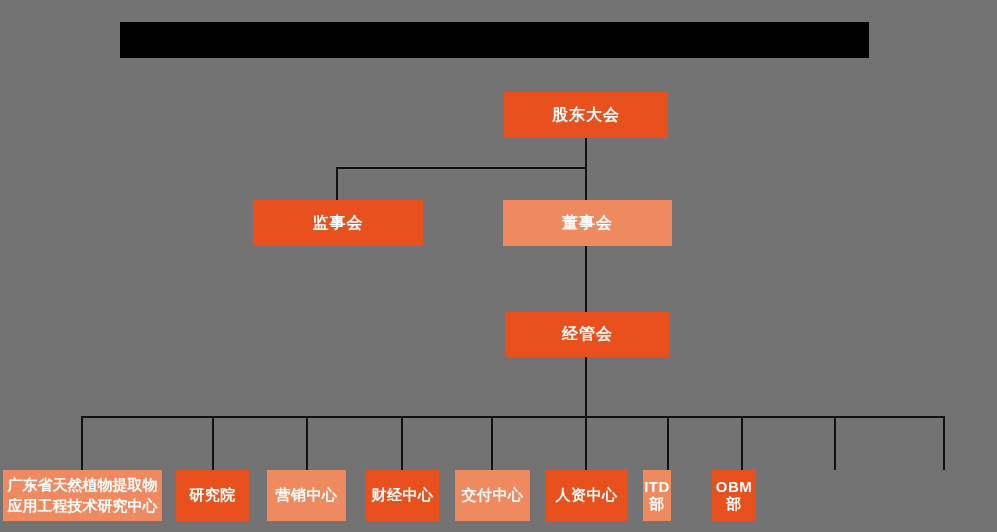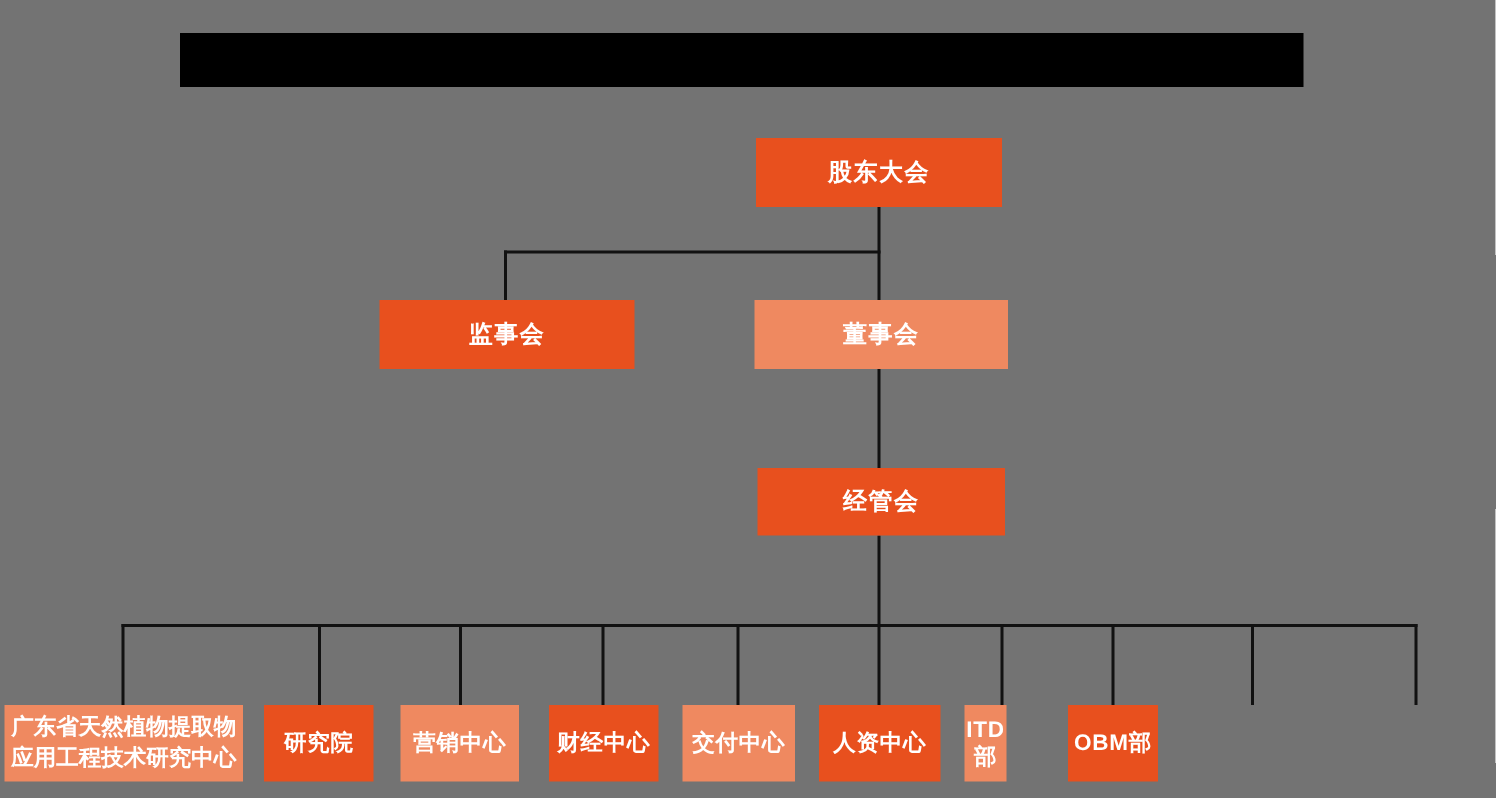--- a/index.html
+++ b/index.html
@@ -43,21 +43,21 @@
   #n-management   { left: 505px; top: 312px; width: 165px; height: 45px; }
   
   .node.bottom { top: 470px; height: 51px; font-size: 15px; letter-spacing: 0.5px; }
   #n-research-center   { left: 3px;   width: 159px; font-size: 15px; line-height: 1.35; letter-spacing: 0; padding: 2px 4px; }
   #n-research-inst     { left: 176px; width: 73px; }
   #n-marketing         { left: 267px; width: 79px; }
   #n-finance           { left: 366px; width: 73px; }
   #n-delivery          { left: 455px; width: 75px; }
   #n-hr                { left: 546px; width: 81px; }
   #n-itd               { left: 643px; width: 28px; }
-  #n-obm               { left: 712px; width: 60px; }
+  #n-obm               { left: 712px; width: 44px; }
   #n-internal-control  { left: 793px; width: 85px; }
   #n-investment        { left: 895px; width: 99px; }
   
   #l-stem-shareholders { left: 585px; top: 138px; width: 2px;   height: 62px; }
   #l-branch-h          { left: 336px; top: 167px; width: 251px; height: 2px;  }
   #l-drop-supervisory  { left: 336px; top: 167px; width: 2px;   height: 33px; }
   #l-stem-board        { left: 585px; top: 246px; width: 2px;   height: 66px; }
   #l-stem-management   { left: 585px; top: 357px; width: 2px;   height: 60px; }
   #l-bus               { left: 81px;  top: 416px; width: 864px; height: 2px;  }
   #l-drop-1  { left: 81px;  top: 416px; width: 2px; height: 54px; }

